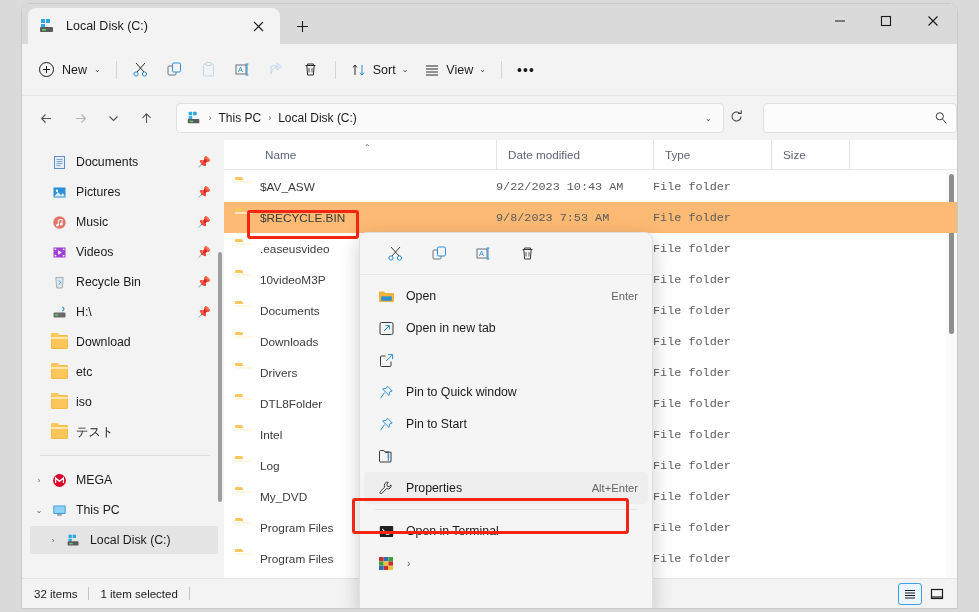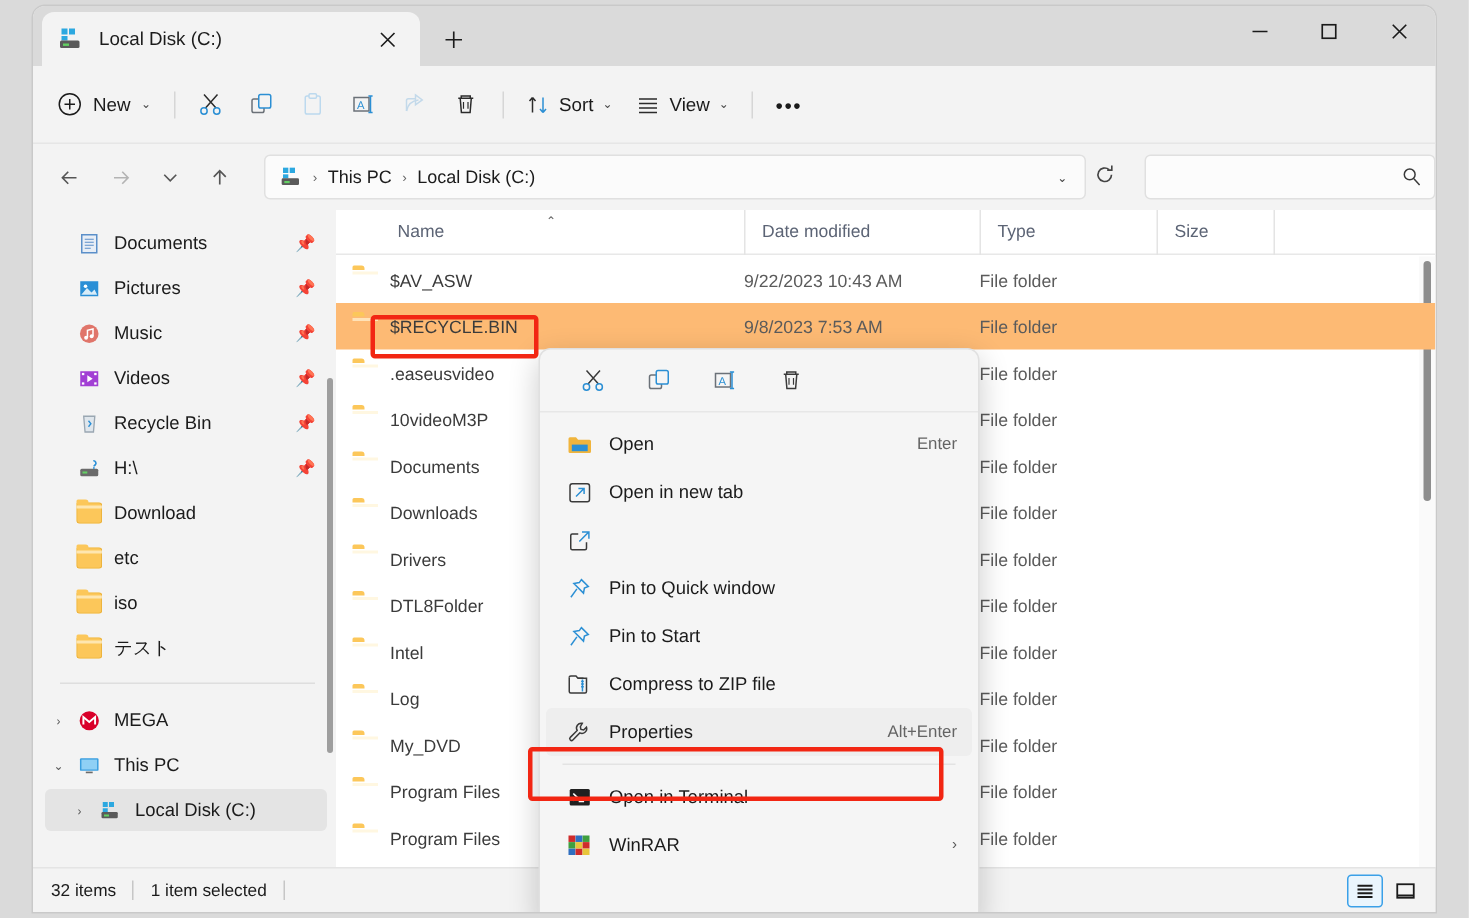--- a/index.html
+++ b/index.html
@@ -207,21 +207,21 @@
     height: 31px; display: flex; align-items: center;
     position: relative;
   }
   .row.sel { background: #fdba74; }
   .cell {
     font-size: 11.8px; color: #3b3b3b;
     height: 31px; display: flex; align-items: center;
     overflow: hidden; white-space: nowrap;
   }
   .cell.name { padding-left: 11px; gap: 8px; }
-  .cell.dim { color: #5b5b5b; }
+  .cell.dim { color: #5b5b5b; font-family: Liberation Mono, monospace; }
   .folder-ico { width: 17px; height: 14px; flex: none; position: relative; }
   .vscroll {
     position: absolute; right: 3px; top: 34px;
     width: 5px; height: 160px; border-radius: 3px;
     background: #8e8e8e;
   }
   .vscroll-track {
     position: absolute; right: 0; top: 31px;
     width: 11px; bottom: 0; background: #fafafa;
   }
@@ -913,21 +913,20 @@
 
       <div class="ctx-item">
         <span class="ctx-ico">
           <svg width="17" height="16" viewBox="0 0 17 16">
                 <path d="M1.5 3.6 a1 1 0 0 1 1 -1 H6 l1.3 1.5 H11" stroke="#3a3a3a" stroke-width="1" fill="none"></path>
                 <path d="M1.5 3.6 V13 a1 1 0 0 0 1 1 H12 a1 1 0 0 0 1 -1 V4.1 H7.3" stroke="#3a3a3a" stroke-width="1" fill="none"></path>
                 <path d="M10.3 5 V13" stroke="#2b8fd4" stroke-width="1"></path>
                 <path d="M9.4 6.2 H11.2 M9.4 8 H11.2 M9.4 9.8 H11.2" stroke="#2b8fd4" stroke-width="0.9"></path>
               </svg>
         </span>
-        <span class="ctx-lbl">Compress to ZIP file</span>
         <span class="ctx-accel"></span>
       </div>
 
 
       <div class="ctx-item hl">
         <span class="ctx-ico">
           <svg width="17" height="17" viewBox="0 0 17 17">
                 <path d="M10.2 2.2 a3.2 3.2 0 0 0 -3.4 4.8 L2.2 11.6 a1.2 1.2 0 0 0 1.7 1.7 L8.5 8.6 a3.2 3.2 0 0 0 4.5 -3.8 l-1.9 1.9 -1.8 -0.4 -0.4 -1.8 Z" stroke="#3a3a3a" stroke-width="1" fill="none"></path>
               </svg>
         </span>
@@ -957,21 +956,20 @@
             <rect x="5.7" y="1" width="4.6" height="4.3" fill="#2f6fc0"></rect>
             <rect x="10.4" y="1" width="4.6" height="4.3" fill="#3f9f3f"></rect>
             <rect x="1" y="5.4" width="4.6" height="4.3" fill="#3f9f3f"></rect>
             <rect x="5.7" y="5.4" width="4.6" height="4.3" fill="#e8c53a"></rect>
             <rect x="10.4" y="5.4" width="4.6" height="4.3" fill="#cf2b2b"></rect>
             <rect x="1" y="9.8" width="4.6" height="4.2" fill="#2f6fc0"></rect>
             <rect x="5.7" y="9.8" width="4.6" height="4.2" fill="#cf2b2b"></rect>
             <rect x="10.4" y="9.8" width="4.6" height="4.2" fill="#e8c53a"></rect>
           </svg>
         </span>
-        <span class="ctx-lbl">WinRAR</span>
         <span class="ctx-sub">›</span>
       </div>
 
     </div>
   </div>
 
  </div>
 
  <div class="annot" id="annot-file"></div>
  <div class="annot" id="annot-props"></div>

